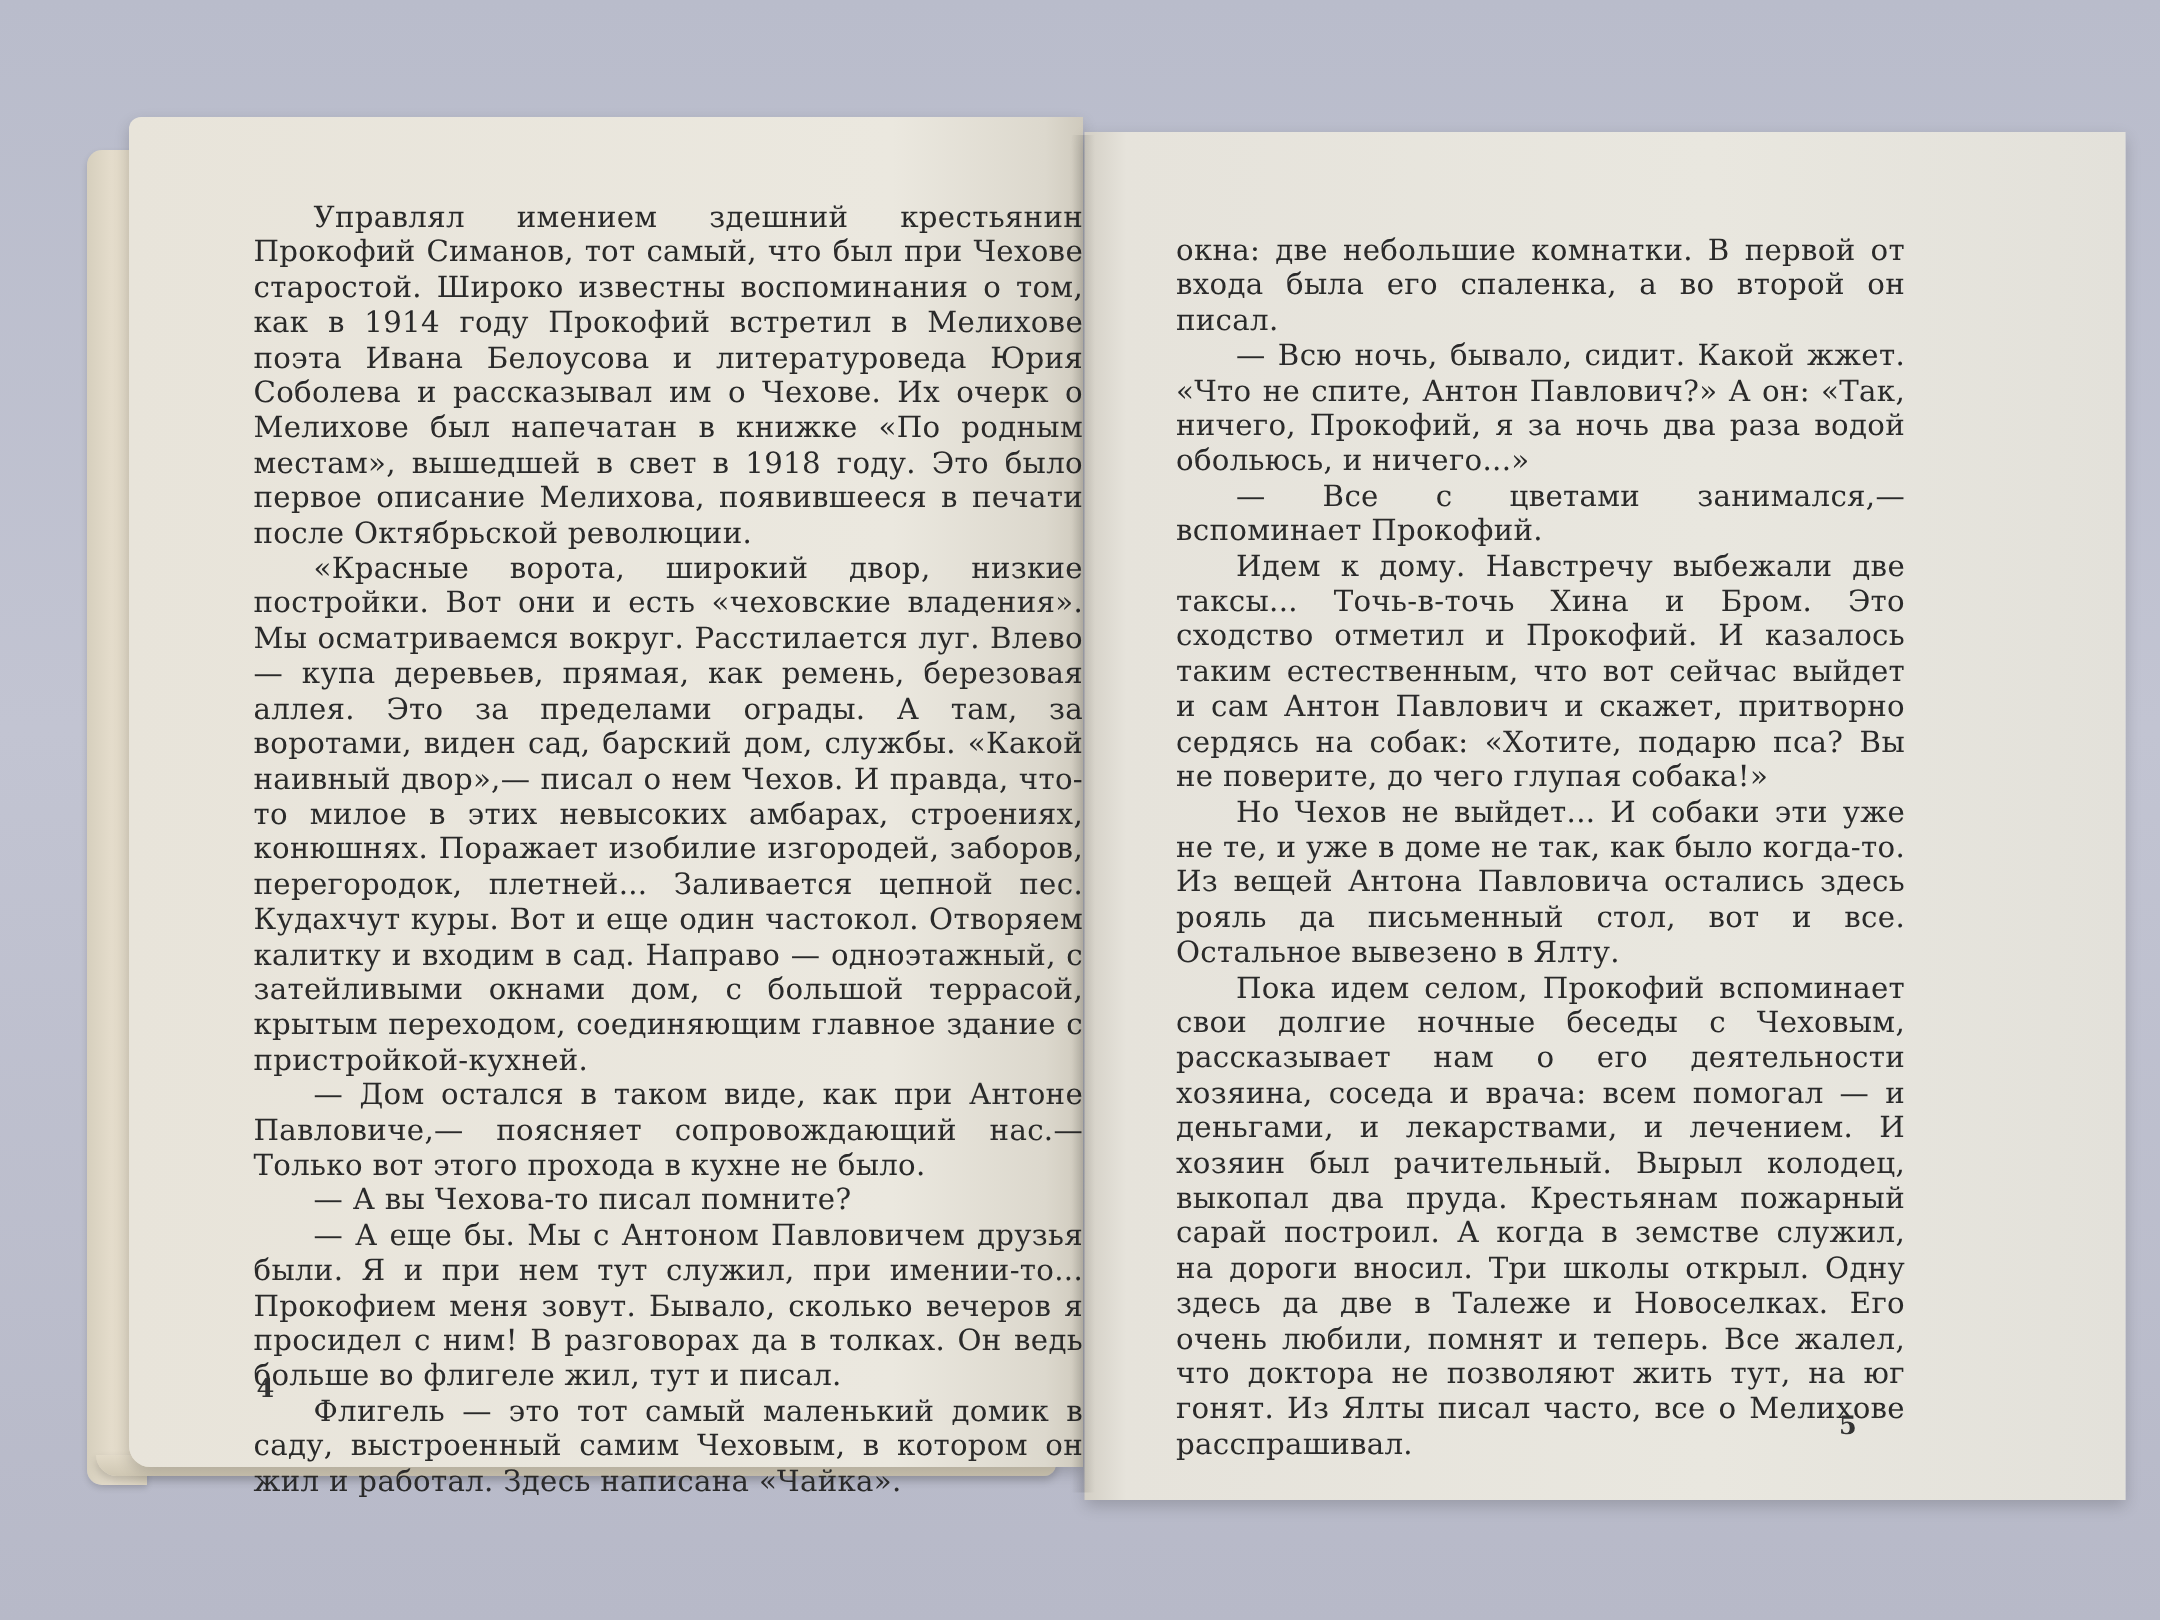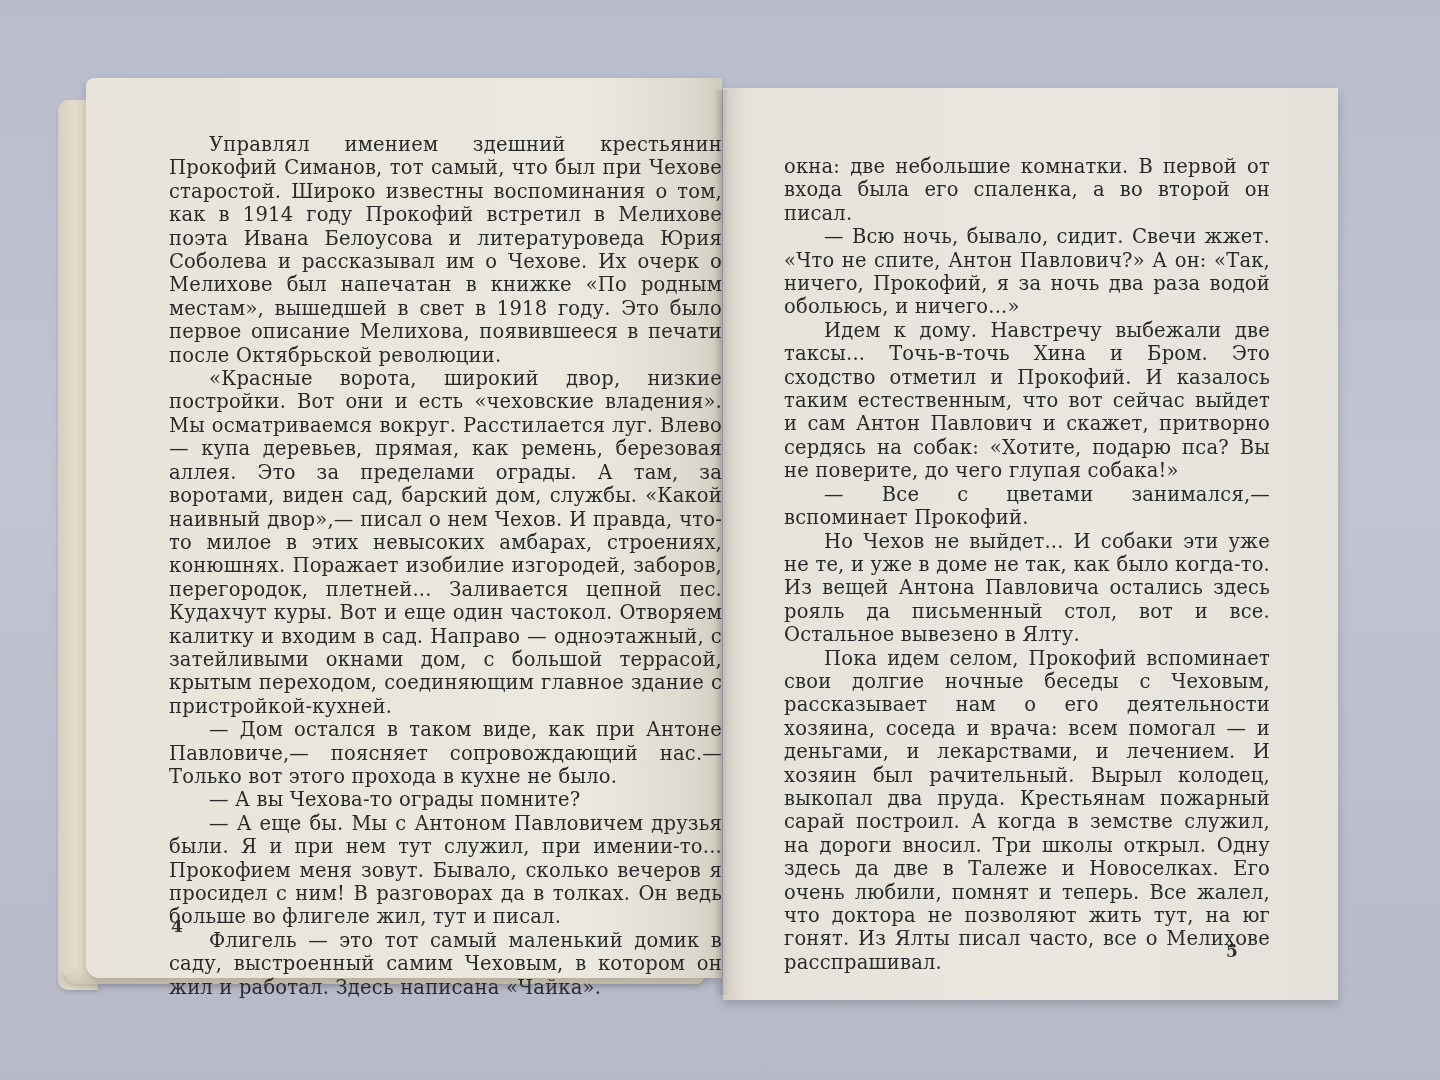--- a/index.html
+++ b/index.html
@@ -40,21 +40,21 @@
     box-shadow: 0 4px 10px rgba(0,0,0,0.18);
   }
   .page.left {
     left: 28px; top: 0;
     width: 636px; height: 900px;
     border-radius: 8px 0 0 14px;
     background: linear-gradient(90deg, #e8e4da 0%, #ebe8df 80%, #dcd8cd 96%, #cfcabd 100%);
   }
   .page.right {
     left: 665px; top: 10px;
-    width: 615px; height: 912px;
+    width: 694px; height: 912px;
     background: linear-gradient(90deg, #d3cfc5 0%, #e6e3db 4%, #e9e7df 60%, #e3e1da 100%);
   }
   .gutter {
     position: absolute;
     left: 656px; top: 12px;
     width: 16px; height: 905px;
     background: linear-gradient(90deg, rgba(0,0,0,0.0), rgba(0,0,0,0.10), rgba(0,0,0,0.0));
   }
   .text-block {
     position: absolute;
@@ -84,33 +84,33 @@
 
 <div class="book">
   <div class="page-stack-left"></div>
   <div class="page-stack-bottom"></div>
 
   <div class="page left">
     <div class="text-block">
       <p>Управлял имением здешний крестьянин Прокофий Симанов, тот самый, что был при Чехове старостой. Широко известны воспоминания о том, как в 1914 году Прокофий встретил в Мелихове поэта Ивана Белоусова и литературоведа Юрия Соболева и рассказывал им о Чехове. Их очерк о Мелихове был напечатан в книжке «По родным местам», вышедшей в свет в 1918 году. Это было первое описание Мелихова, появившееся в печати после Октябрьской революции.</p>
       <p>«Красные ворота, широкий двор, низкие постройки. Вот они и есть «чеховские владения». Мы осматриваемся вокруг. Расстилается луг. Влево — купа деревьев, прямая, как ремень, березовая аллея. Это за пределами ограды. А там, за воротами, виден сад, барский дом, службы. «Какой наивный двор»,— писал о нем Чехов. И правда, что-то милое в этих невысоких амбарах, строениях, конюшнях. Поражает изобилие изгородей, заборов, перегородок, плетней... Заливается цепной пес. Кудахчут куры. Вот и еще один частокол. Отворяем калитку и входим в сад. Направо — одноэтажный, с затейливыми окнами дом, с большой террасой, крытым переходом, соединяющим главное здание с пристройкой-кухней.</p>
       <p>— Дом остался в таком виде, как при Антоне Павловиче,— поясняет сопровождающий нас.— Только вот этого прохода в кухне не было.</p>
-      <p>— А вы Чехова-то ограды помните?</p>
+      <p>— А вы Чехова-то писал помните?</p>
       <p>— А еще бы. Мы с Антоном Павловичем друзья были. Я и при нем тут служил, при имении-то... Прокофием меня зовут. Бывало, сколько вечеров я просидел с ним! В разговорах да в толках. Он ведь больше во флигеле жил, тут и писал.</p>
       <p>Флигель — это тот самый маленький домик в саду, выстроенный самим Чеховым, в котором он жил и работал. Здесь написана «Чайка».</p>
     </div>
     <div class="page-number">4</div>
   </div>
 
   <div class="page right">
     <div class="text-block">
       <p style="text-indent:0">окна: две небольшие комнатки. В первой от входа была его спаленка, а во второй он писал.</p>
-      <p>— Всю ночь, бывало, сидит. Свечи жжет. «Что не спите, Антон Павлович?» А он: «Так, ничего, Прокофий, я за ночь два раза водой обольюсь, и ничего...»</p>
+      <p>— Всю ночь, бывало, сидит. Какой жжет. «Что не спите, Антон Павлович?» А он: «Так, ничего, Прокофий, я за ночь два раза водой обольюсь, и ничего...»</p>
+      <p>— Все с цветами занимался,— вспоминает Прокофий.</p>
       <p>Идем к дому. Навстречу выбежали две таксы... Точь-в-точь Хина и Бром. Это сходство отметил и Прокофий. И казалось таким естественным, что вот сейчас выйдет и сам Антон Павлович и скажет, притворно сердясь на собак: «Хотите, подарю пса? Вы не поверите, до чего глупая собака!»</p>
-      <p>— Все с цветами занимался,— вспоминает Прокофий.</p>
       <p>Но Чехов не выйдет... И собаки эти уже не те, и уже в доме не так, как было когда-то. Из вещей Антона Павловича остались здесь рояль да письменный стол, вот и все. Остальное вывезено в Ялту.</p>
       <p>Пока идем селом, Прокофий вспоминает свои долгие ночные беседы с Чеховым, рассказывает нам о его деятельности хозяина, соседа и врача: всем помогал — и деньгами, и лекарствами, и лечением. И хозяин был рачительный. Вырыл колодец, выкопал два пруда. Крестьянам пожарный сарай построил. А когда в земстве служил, на дороги вносил. Три школы открыл. Одну здесь да две в Талеже и Новоселках. Его очень любили, помнят и теперь. Все жалел, что доктора не позволяют жить тут, на юг гонят. Из Ялты писал часто, все о Мелихове расспрашивал.</p>
 
     </div>
     <div class="page-number">5</div>
   </div>
 
   <div class="gutter"></div>
 </div>
 

